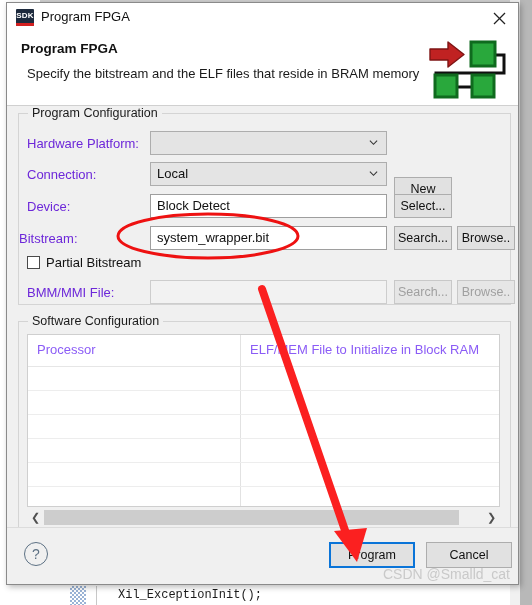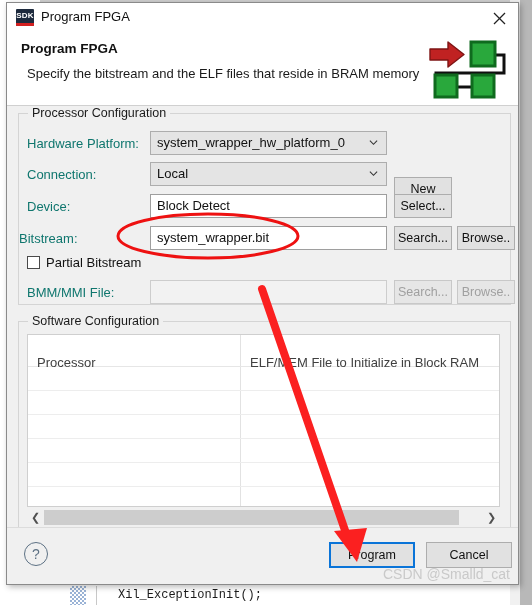--- a/index.html
+++ b/index.html
@@ -115,21 +115,21 @@
   }
   .group-title {
     position: absolute; top: -8px; left: 9px;
     background: #f0f0f0;
     padding: 0 4px;
     font-size: 12.5px; color: #1a1a1a;
   }
 
   .row-label {
     position: absolute;
-    font-size: 13px; color: #0f766e;
+    font-size: 13px; color: #6d28d9;
     white-space: nowrap;
   }
 
   .combo {
     position: absolute;
     height: 24px;
     background: #e4e4e4;
     border: 1px solid #adadad;
     box-sizing: border-box;
     font-size: 13px; color: #111;
@@ -185,22 +185,22 @@
     box-sizing: border-box;
     overflow: hidden;
   }
   .table-head {
     position: relative;
     height: 31px;
     background: #ffffff;
     border-bottom: 1px solid #e6e6e6;
   }
   .th {
-    position: absolute; top: 20px;
-    font-size: 13px; color: #404040;
+    position: absolute; top: 7px;
+    font-size: 13px; color: #8b5cf6;
   }
   .col-split {
     position: absolute; top: 0; bottom: 0;
     width: 1px; background: #e2e2e2;
   }
   .trow {
     position: relative;
     height: 23px;
     border-bottom: 1px solid #ededed;
   }
@@ -310,26 +310,25 @@
 
       <path d="M4 12 H22 V5 L38 17.5 L22 30 V23 H4 Z" fill="#c02222" stroke="#7e1414" stroke-width="1.4" stroke-linejoin="round"></path>
 
       <rect x="45" y="5" width="24" height="24" fill="#29a83c" stroke="#0f6b1e" stroke-width="3"></rect>
       <rect x="9" y="38" width="22" height="22" fill="#29a83c" stroke="#0f6b1e" stroke-width="3"></rect>
       <rect x="46" y="38" width="22" height="22" fill="#29a83c" stroke="#0f6b1e" stroke-width="3"></rect>
     </svg>
   </div>
 
   <div class="group" style="left:11px; top:110px; width:491px; height:190px;">
-    <div class="group-title">Processor Configuration</div>
+    <div class="group-title">Program Configuration</div>
   </div>
 
   <div class="row-label" style="left:20px; top:133px;">Hardware Platform:</div>
   <div class="combo" style="left:143px; top:128px; width:237px;">
-    <span>system_wrapper_hw_platform_0</span>
     <svg class="chev" viewBox="0 0 10 10">
       <path d="M1 3 L5 7 L9 3" fill="none" stroke="#333" stroke-width="1.2"></path>
     </svg>
   </div>
 
   <div class="row-label" style="left:20px; top:164px;">Connection:</div>
   <div class="combo" style="left:143px; top:159px; width:237px;">
     <span>Local</span>
     <svg class="chev" viewBox="0 0 10 10">
       <path d="M1 3 L5 7 L9 3" fill="none" stroke="#333" stroke-width="1.2"></path>

